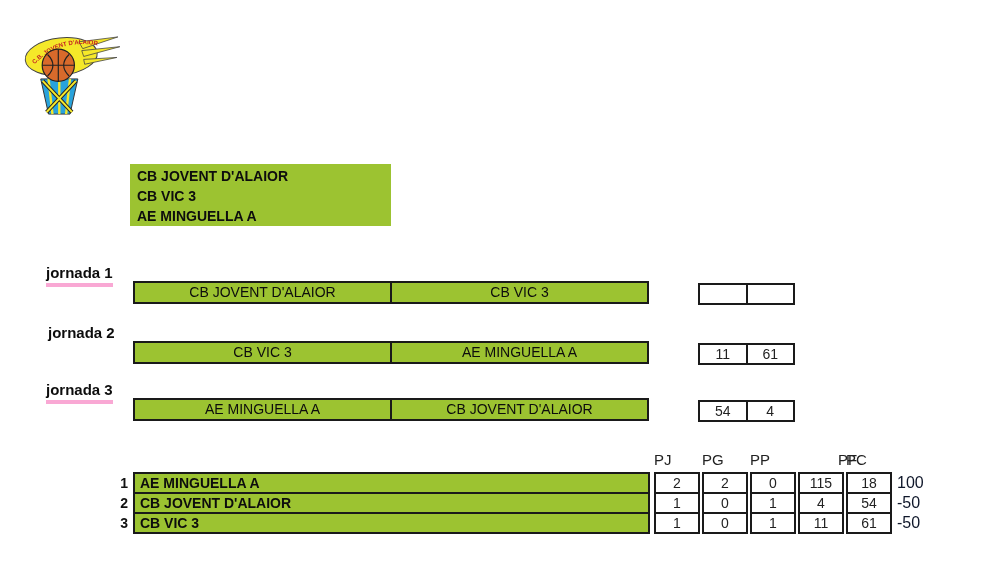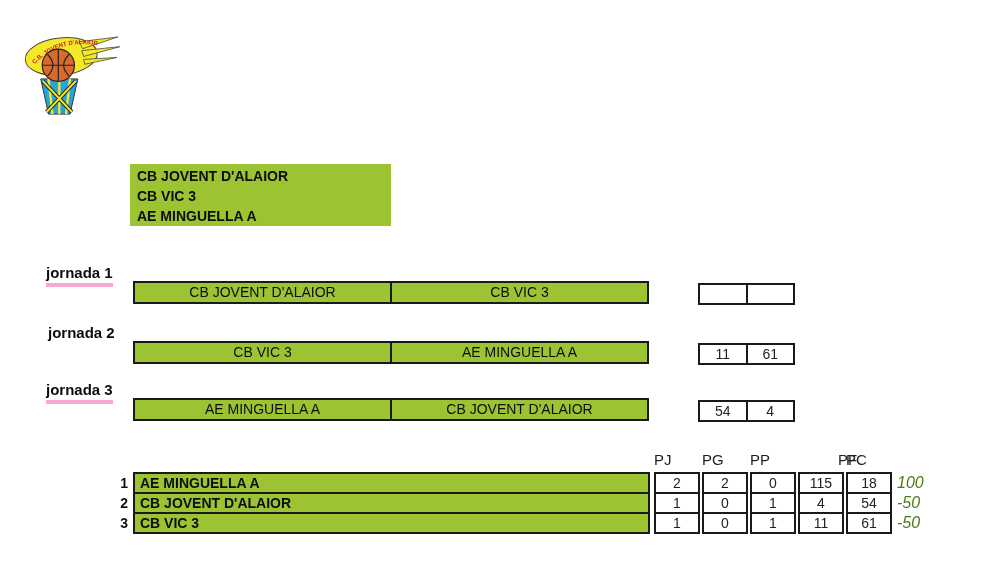--- a/index.html
+++ b/index.html
@@ -34,22 +34,22 @@
   .score .cell.away{border-left:2px solid #1a1a1a;}
 
   
   .sh{position:absolute;top:451px;width:46px;text-align:left;font-size:15px;color:#222;}
   .rank{position:absolute;left:100px;width:28px;text-align:right;font-size:14px;font-weight:bold;line-height:22px;}
   .teamcell{position:absolute;left:133px;width:517px;height:22px;box-sizing:border-box;
             border:2px solid #1a1a1a;background:var(--green,#9CC331);
             font-size:14px;font-weight:bold;line-height:18px;padding-left:5px;color:#0d0d0d;}
   .numcell{position:absolute;width:46px;height:22px;box-sizing:border-box;border:2px solid #1a1a1a;
            background:#fff;text-align:center;font-size:14px;line-height:18px;color:#222;}
-  .diff{position:absolute;left:897px;width:44px;font-size:16px;font-style:italic;
-        line-height:22px;color:#4d7c0f;}
+  .diff{position:absolute;left:897px;width:44px;font-size:16px;
+        line-height:22px;color:#0f172a;}
 </style>
 </head>
 <body>
 
 <div class="page">
 
   <svg class="logo" viewBox="0 0 100 86">
     <defs>
       <path id="arcText" d="M 10,34 Q 36,4 78,12" fill="none"></path>
     </defs>

